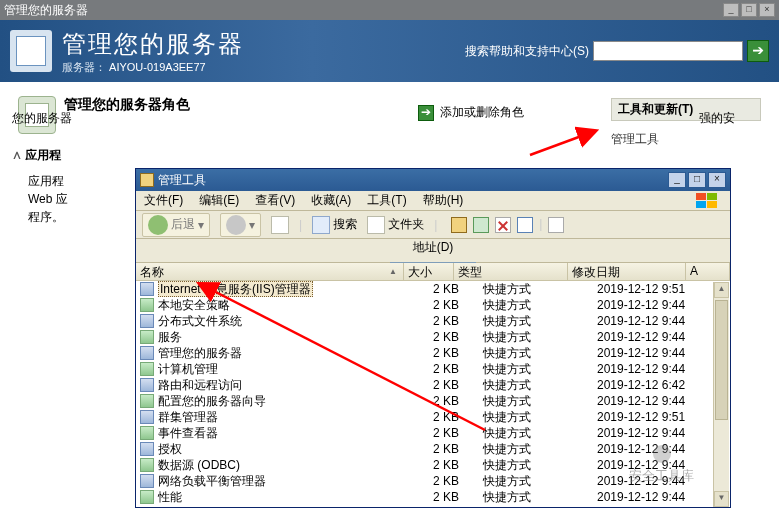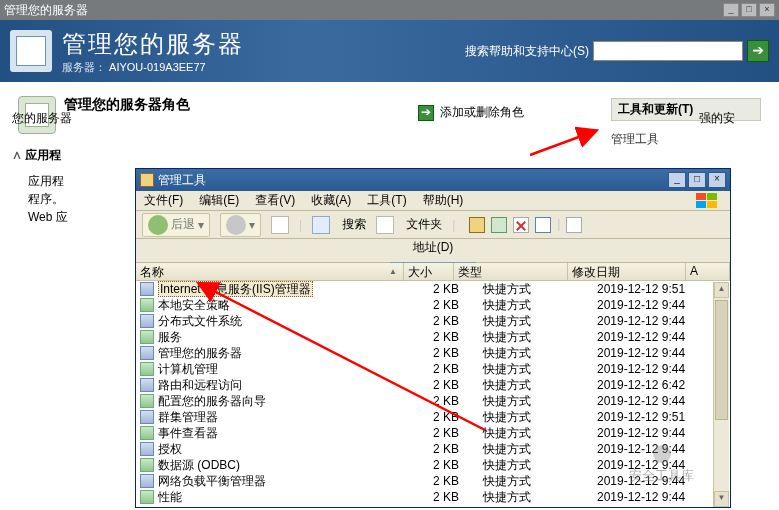--- a/index.html
+++ b/index.html
@@ -196,21 +196,21 @@
       border-bottom:1px solid #bfb89a;
     }
     .at-toolbar .navbtn {
       display:flex; align-items:center; gap:3px;
       padding:1px 5px; border:1px solid #c9c3a5; background:#f5f2df; border-radius:2px;
       color:#777;
     }
     .at-toolbar .navbtn .dotg{width:20px;height:20px;border-radius:50%;background:#8fbf72;}
     .at-toolbar .navbtn .dotgrey{width:20px;height:20px;border-radius:50%;background:#c7c7c7;}
     .at-toolbar .tbtn {
-      display:flex; align-items:center; gap:12px;font-family:Liberation Serif, serif;
+      display:flex; align-items:center; gap:3px;font-family:Liberation Serif, serif;
     }
     .at-toolbar .tbtn .ico {width:18px;height:18px;border:1px solid #bba;background:#fff;}
     .at-toolbar .ticons{display:flex;gap:6px;margin-left:4px;}
     .at-toolbar .ticon{width:16px;height:16px;}
     .at-toolbar .t-folder{background:#f1d27e;border:1px solid #8f6b1e;}
     .at-toolbar .t-sync{background:#cfe8cf;border:1px solid #5a9a5a;}
     .at-toolbar .t-del{background:#fff;border:1px solid #aaa;position:relative;}
     .at-toolbar .t-del::before,.t-del::after{content:'';position:absolute;left:1px;right:1px;top:7px;height:2px;background:#c33;}
     .at-toolbar .t-del::before{transform:rotate(45deg);}
     .at-toolbar .t-del::after{transform:rotate(-45deg);}
@@ -344,22 +344,22 @@
     <div class="link">管理工具</div>
   </div>
 </div>
 
 <div class="left-labels">
   <div style="margin-left:-60px;margin-bottom:20px;">您的服务器</div>
   <div style="position:absolute;right:-585px;top:0;font-size:12px;">强的安</div>
   <div class="collapser" style="margin-left:-60px;">应用程</div>
   <div class="sublabels" style="margin-left:-44px;">
     <div>应用程</div>
+    <div>Web 应</div>
     <div>程序。</div>
-    <div>Web 应</div>
   </div>
 </div>
 
 <div class="atwin">
   <div class="at-titlebar">
     <div class="mini-icon"></div>
     <span>管理工具</span>
     <div class="spacer"></div>
     <div class="ctl">_</div>
     <div class="ctl">□</div>

